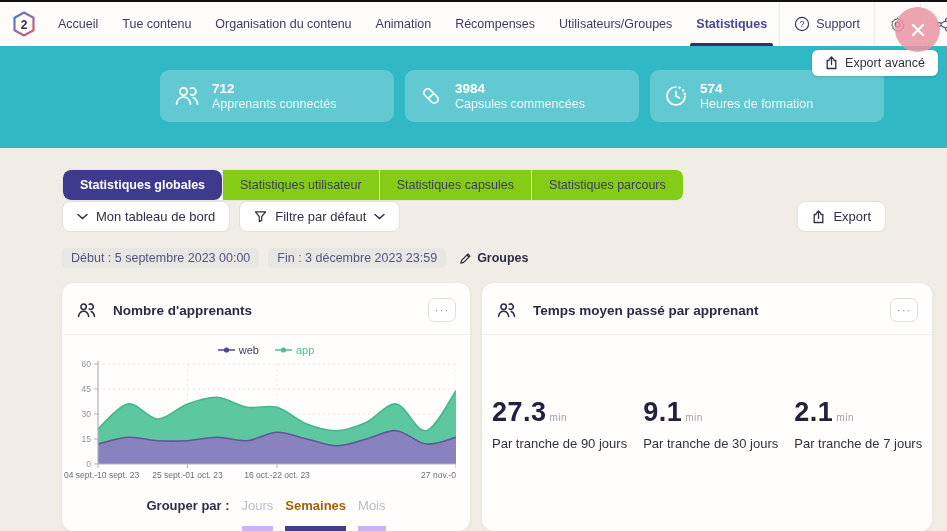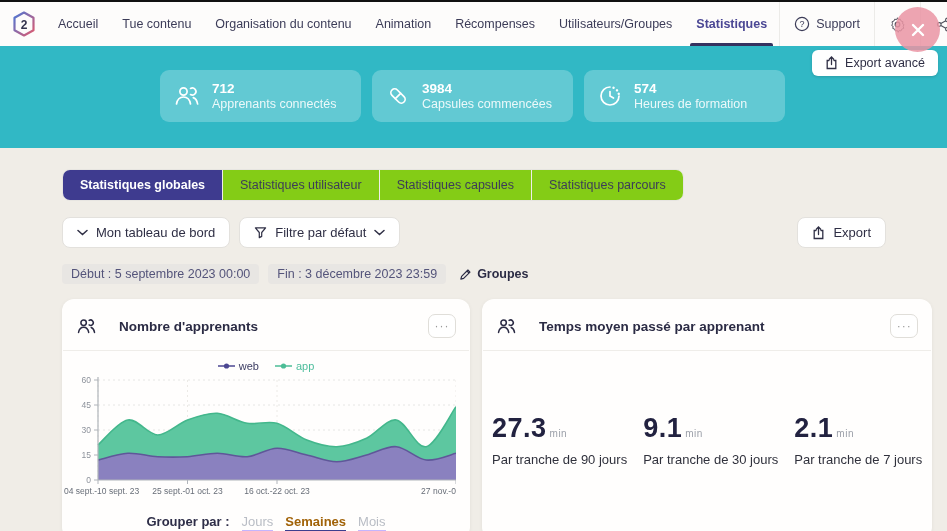--- a/index.html
+++ b/index.html
@@ -17,62 +17,62 @@
   .nav-item { display:flex; align-items:center; padding:0 12px; font-size:12.5px; color:#3c3c58; cursor:pointer; position:relative; white-space:nowrap; }
   .nav-item.active { color:#4b4794; font-weight:bold; }
   .nav-item.active::after { content:""; position:absolute; left:6px; right:6px; bottom:0; height:3px; background:#35325f; border-radius:2px 2px 0 0; }
   .topbar-right { margin-left:auto; display:flex; align-items:stretch; }
   .tb-sec { display:flex; align-items:center; padding:0 14px; border-left:1px solid #ecebe8; color:#3c3c58; font-size:12.5px; gap:6px; }
   .tb-sec svg { display:block; }
 
   
   .banner { height:102px; background:#31b8c5; position:relative; }
   .stat-cards { position:absolute; left:160px; top:24px; display:flex; gap:11px; }
-  .stat-card { width:201px; height:52px; background:rgba(255,255,255,0.24); border-radius:9px; display:flex; align-items:center; padding:0 14px; gap:12px; color:#fff; }
+  .stat-card { width:234px; height:52px; background:rgba(255,255,255,0.24); border-radius:9px; display:flex; align-items:center; padding:0 14px; gap:12px; color:#fff; }
   .stat-card svg { flex:0 0 auto; }
   .stat-value { font-size:13.5px; font-weight:bold; line-height:1.3; }
   .stat-label { font-size:12.5px; color:rgba(255,255,255,0.88); line-height:1.2; }
   .export-adv-btn { position:absolute; right:9px; top:4px; background:#fff; border:none; border-radius:6px; padding:6px 13px; font-size:12.5px; color:#2f2f45; display:flex; align-items:center; gap:7px; box-shadow:0 1px 3px rgba(0,0,0,.15); cursor:pointer; font-family:inherit; }
 
   
   .content { padding:21px 0 0 62px; }
 
   .tabs { display:inline-flex; background:#fff; border:1px solid #e7e5e1; border-radius:8px; overflow:hidden; }
   .tab { padding:8px 17px; font-size:12.5px; color:#3c3c58; background:#84cc16; border:none; border-left:1px solid #efede9; cursor:pointer; white-space:nowrap; font-family:inherit; }
   .tab:first-child { border-left:none; }
-  .tab.active { background:#3e3b8f; color:#fff; border-radius:0; font-weight:bold; }
-
-  .filter-row { margin-top:16px; display:flex; align-items:flex-end; padding-right:61px; }
+  .tab.active { background:#3e3b8f; color:#fff; border-radius:8px; font-weight:bold; }
+
+  .filter-row { margin-top:0; display:flex; align-items:flex-end; padding-right:61px; }
   .btn-outline { background:#fff; border:1px solid #e3e1dd; border-radius:8px; padding:7px 14px; font-size:13px; color:#2f2f45; display:flex; align-items:center; gap:8px; cursor:pointer; font-family:inherit; }
   .btn-outline + .btn-outline { margin-left:9px; }
   .filter-row .spacer { flex:1; }
 
   .date-row { margin-top:16px; display:flex; align-items:center; gap:9px; font-size:12.5px; }
   .date-pill { background:#e8e6e3; color:#54547a; border-radius:4px; padding:3px 9px; }
   .modify-link { display:flex; align-items:center; gap:5px; color:#2c2c45; font-weight:bold; cursor:pointer; margin-left:4px; }
 
   .cards-row { margin-top:15px; display:flex; gap:12px; padding-right:27px; align-items:stretch; }
   .card { background:#fffefd; border-radius:12px; box-shadow:0 1px 4px rgba(0,0,0,.06); min-height:240px; }
   .card-learners { width:408px; flex:0 0 auto; overflow:hidden; }
   .card-time { flex:1; }
-  .card-header { display:flex; align-items:center; gap:21px; padding:15px 14px 12px 14px; color:#2b2b44; }
+  .card-header { display:flex; align-items:center; gap:15px; padding:15px 14px 12px 14px; color:#2b2b44; }
   .card-title { font-size:13.5px; font-weight:bold; flex:1; }
   .ellipsis-btn { width:28px; height:24px; border:1px solid #e0ded9; border-radius:7px; background:#fff; color:#9a9a9a; font-size:12px; line-height:1; cursor:pointer; letter-spacing:1px; }
   .card-divider { height:1px; background:#efede9; margin:0 1px; }
 
   .legend { display:flex; justify-content:center; gap:16px; margin-top:9px; font-size:11px; }
   .legend-item { display:flex; align-items:center; gap:4px; cursor:pointer; }
   .legend-item .txt-web { color:#3d3d63; }
   .legend-item .txt-app { color:#4dbd9c; }
 
   .chart-wrap { padding:2px 0 0 0; overflow:hidden; }
 
   .groupby-row { display:flex; justify-content:center; align-items:baseline; gap:12px; margin-top:6px; font-size:13px; }
   .groupby-label { color:#2e2e48; font-weight:bold; }
-  .group-opt { color:#b9bdc5; border-bottom:2px solid #c4b5fd; padding-bottom:1px; cursor:pointer; }
+  .group-opt { color:#b9bdc5; border-bottom:5px solid #c4b5fd; padding-bottom:13px; cursor:pointer; }
   .group-opt.active { color:#a16207; font-weight:bold; border-bottom-color:#3c3f8f; }
 
   .time-stats { display:flex; justify-content:center; gap:16px; margin-top:62px; padding:0 10px; }
   .time-stat { text-align:left; }
   .time-value { font-size:27px; font-weight:bold; color:#222240; letter-spacing:.5px; }
   .time-unit { font-size:10px; color:#9b9fa8; font-weight:normal; margin-left:3px; }
   .time-caption { font-size:13px; color:#30313c; margin-top:8px; white-space:nowrap; }
 
   
   .cursor-overlay { position:absolute; left:895px; top:7px; width:45px; height:45px; border-radius:50%; background:rgba(234,148,163,0.85); z-index:60; display:flex; align-items:center; justify-content:center; pointer-events:none; }

